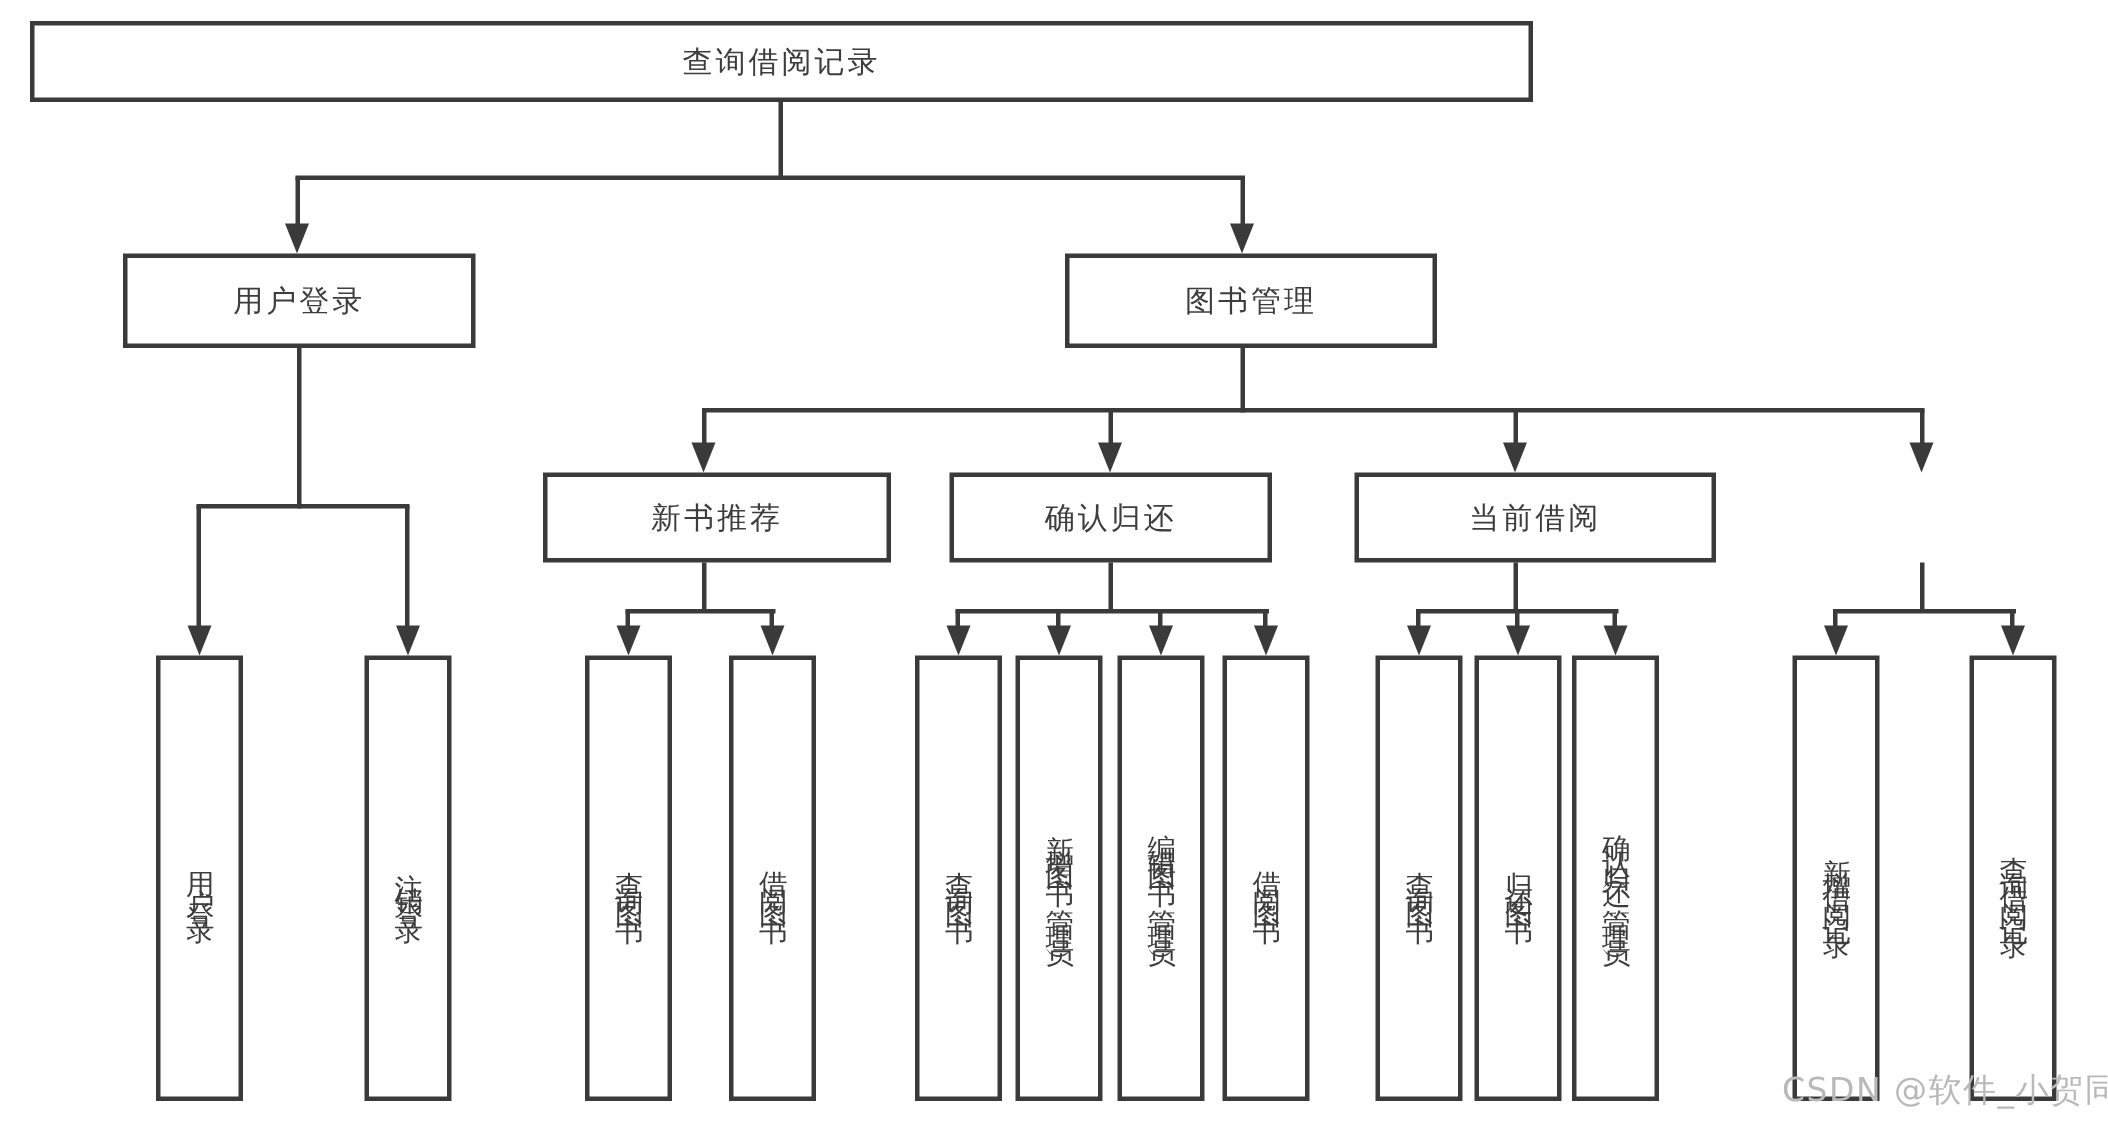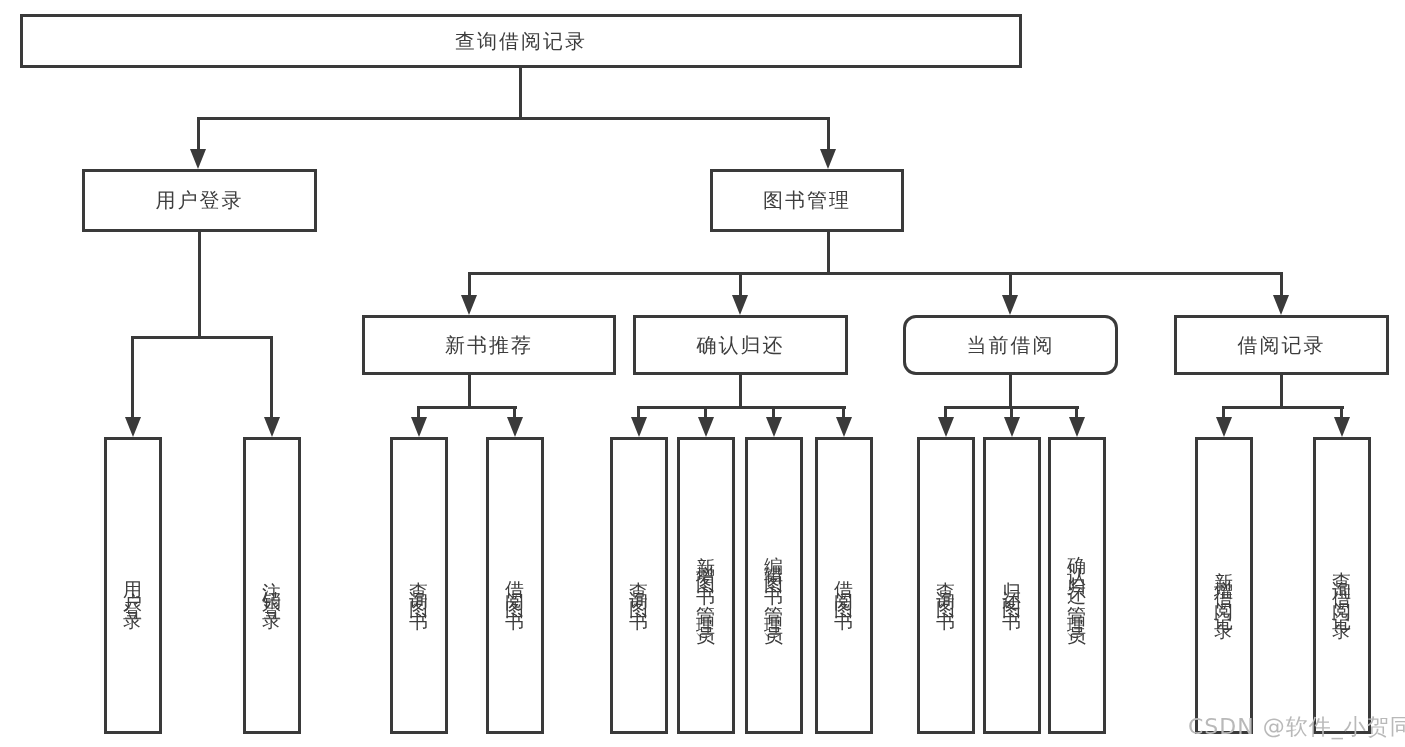--- a/index.html
+++ b/index.html
@@ -34,26 +34,25 @@
   }
 </style>
 </head>
 <body>
 
 <div class="stage">
 
   <div class="box" style="left:20px;top:14px;width:1002px;height:54px;">查询借阅记录</div>
 
   <div class="box" style="left:82px;top:169px;width:235px;height:63px;">用户登录</div>
-  <div class="box" style="left:710px;top:169px;width:194px;height:63px;">图书管理</div>
+  <div class="box" style="left:710px;top:169px;width:248px;height:63px;">图书管理</div>
 
-  <div class="box" style="left:362px;top:315px;width:254px;height:60px;text-align:center;">新书推荐</div>
+  <div class="box" style="left:362px;top:315px;width:232px;height:60px;text-align:center;">新书推荐</div>
   <div class="box" style="left:633px;top:315px;width:215px;height:60px;">确认归还</div>
-  <div class="box" style="left:903px;top:315px;width:215px;height:60px;border-radius:13px;">当前借阅</div>
-  <div class="box" style="left:1174px;top:315px;width:215px;height:60px;">借阅记录</div>
+  <div class="box" style="left:903px;top:315px;width:241px;height:60px;">当前借阅</div>
 
   <div class="box vbox" style="left:104px;top:437px;width:58px;height:297px;">用户登录</div>
   <div class="box vbox" style="left:243px;top:437px;width:58px;height:297px;">注销登录</div>
 
   <div class="box vbox" style="left:390px;top:437px;width:58px;height:297px;">查询图书</div>
   <div class="box vbox" style="left:486px;top:437px;width:58px;height:297px;">借阅图书</div>
 
   <div class="box vbox" style="left:610px;top:437px;width:58px;height:297px;">查询图书</div>
   <div class="box vbox" style="left:677px;top:437px;width:58px;height:297px;">新增图书（管理员）</div>
   <div class="box vbox" style="left:745px;top:437px;width:58px;height:297px;">编辑图书（管理员）</div>

